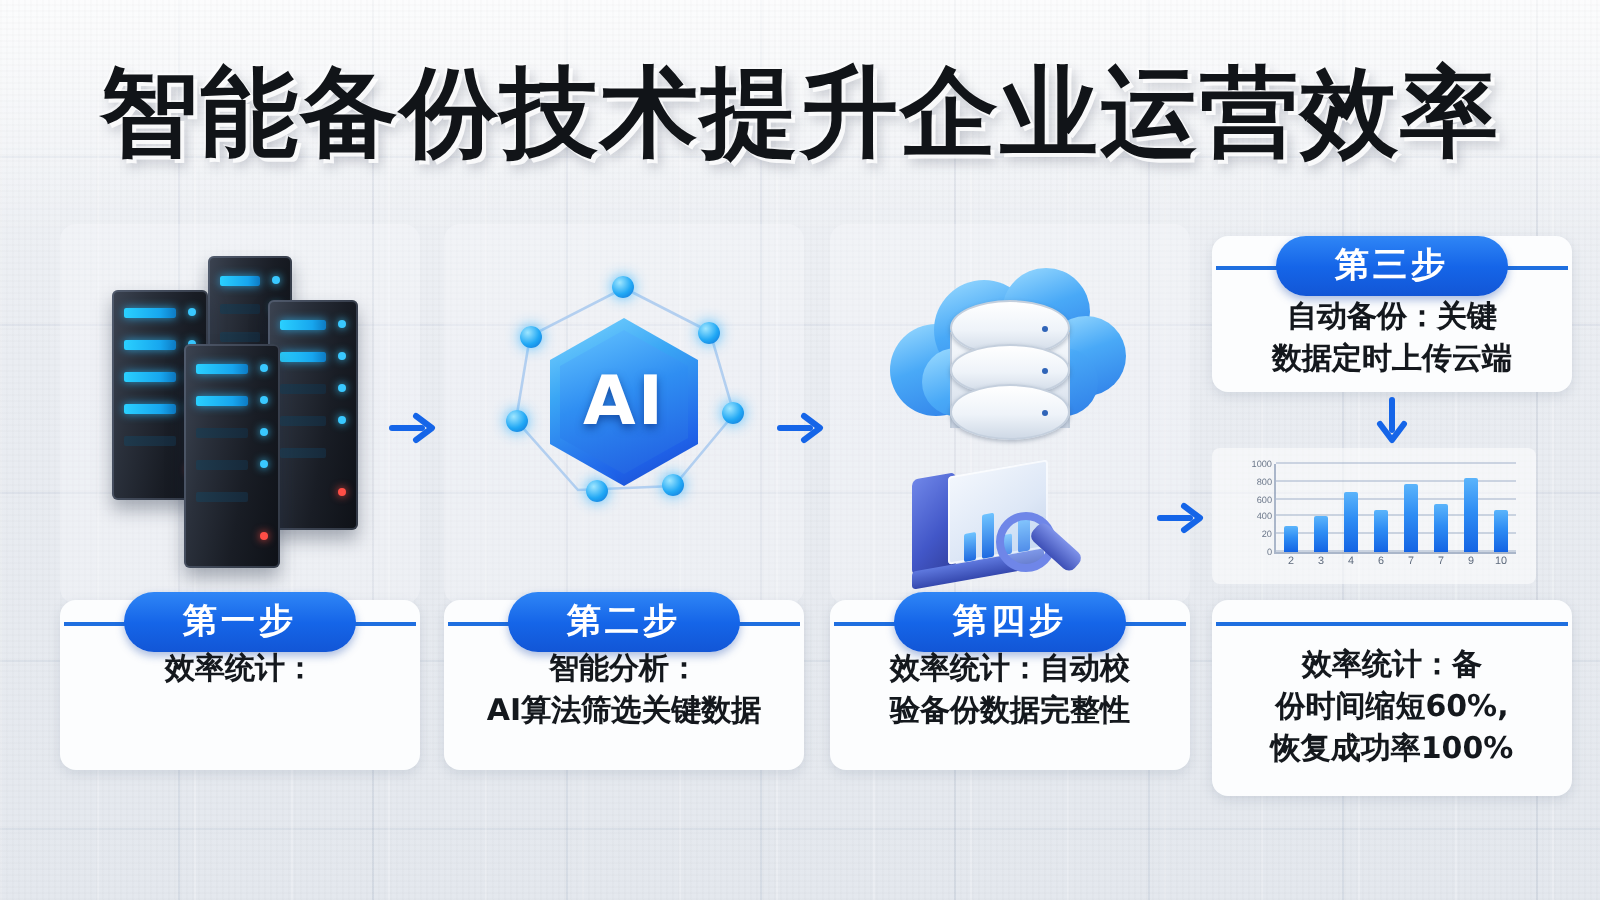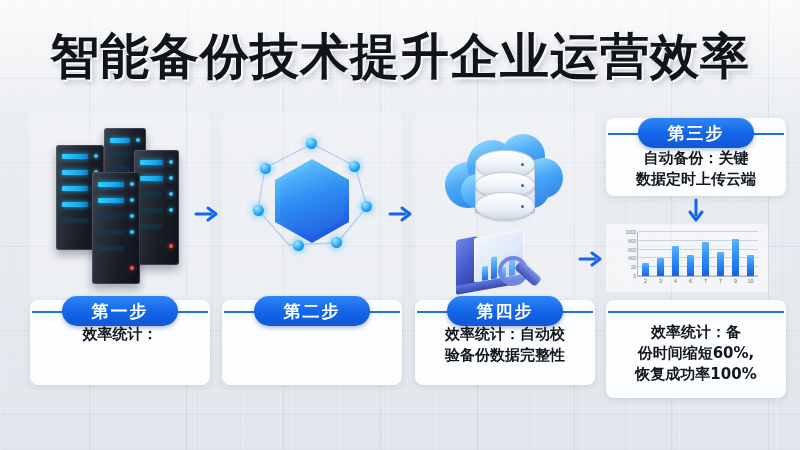--- a/index.html
+++ b/index.html
@@ -345,32 +345,37 @@
 
   <div class="ai-wrap" style="left:232px; top:130px; width:160px; height:142px;">
     <svg width="160" height="142" viewBox="0 0 160 142" style="position:absolute;left:0;top:0;">
       <g stroke="#a8c9ef" stroke-width="1.3" fill="none" opacity="0.85">
         <polygon points="80,14 123,36 135,77 105,113 57,115 26,80 33,38"></polygon>
       </g>
     </svg>
     <div class="hex">
         <div class="hex-in"></div>
       </div>
+    <div class="ai-text">AI</div>
     <div class="node" style="left:74px; top:8px;"></div>
     <div class="node" style="left:117px; top:31px;"></div>
     <div class="node" style="left:129px; top:71px;"></div>
     <div class="node" style="left:99px; top:107px;"></div>
     <div class="node" style="left:61px; top:110px;"></div>
     <div class="node" style="left:21px; top:75px;"></div>
     <div class="node" style="left:28px; top:33px;"></div>
   </div>
 
   <div class="panel" style="left:222px; top:300px; width:180px; height:85px;"></div>
   <div class="badge-rule" style="left:224px; top:311px; width:176px;"></div>
   <div class="badge" style="left:254px; top:296px; width:116px;">第二步</div>
+  <div class="desc" style="left:222px; top:324px; width:180px;">
+    <div>智能分析：</div>
+    <div>AI算法筛选关键数据</div>
+  </div>
 
   <div class="arrow" style="left:388px; top:203px; width:26px; height:22px;">
     <svg width="26" height="22" viewBox="0 0 26 22">
       <path d="M2 11 H17" stroke="#1565e8" stroke-width="3" stroke-linecap="round" fill="none"></path>
       <path d="M14 5 L22 11 L14 17" stroke="#1565e8" stroke-width="3" stroke-linecap="round" stroke-linejoin="round" fill="none"></path>
     </svg>
   </div>
 
   <div class="icon-panel" style="left:415px; top:112px; width:180px; height:190px;"></div>
 

